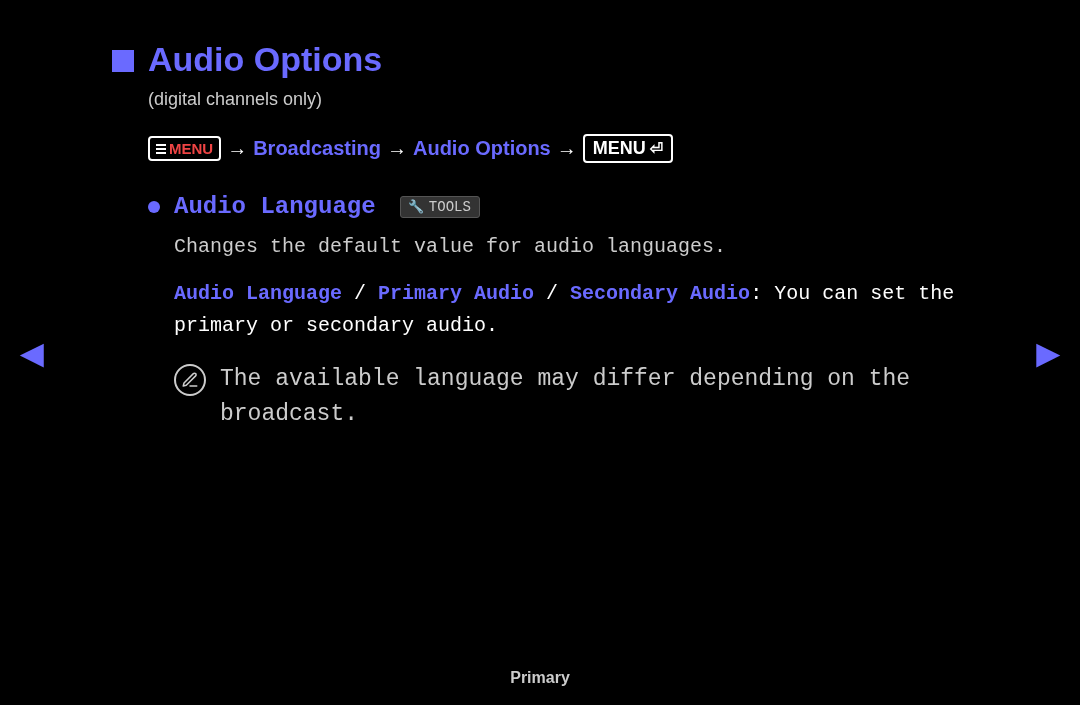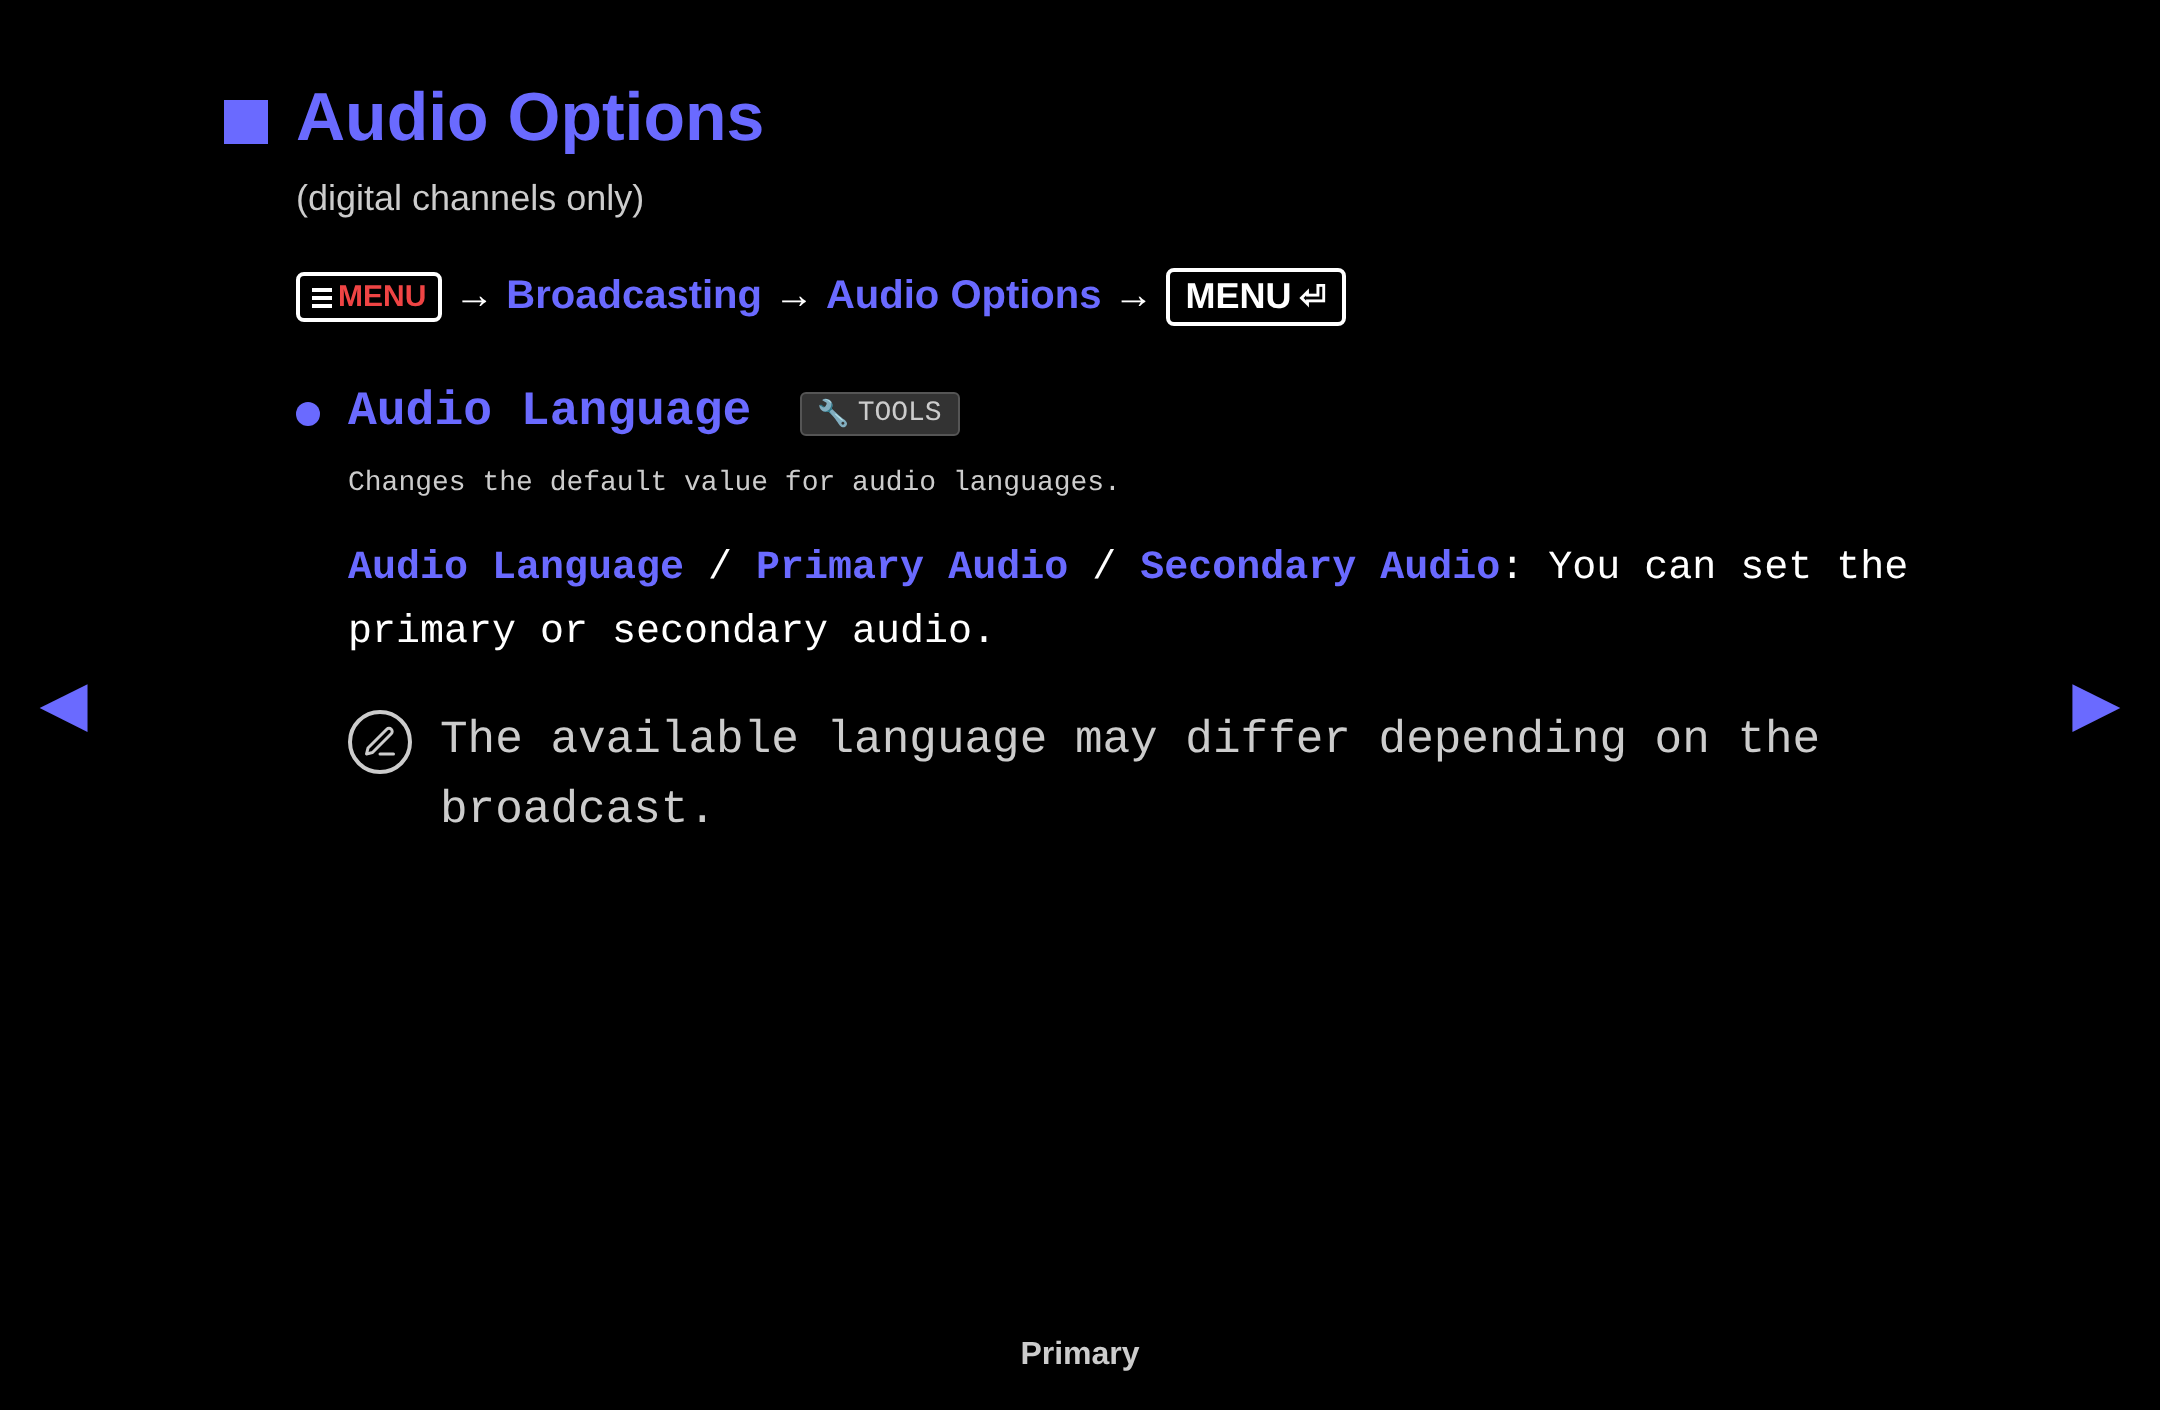--- a/index.html
+++ b/index.html
@@ -147,21 +147,21 @@
       color: #ccc;
       gap: 4px;
     }
 
     .tools-icon {
       font-size: 13px;
     }
 
     .description-text {
       color: #ccc;
-      font-size: 14px;
+      font-size: 20px;
       margin-left: 26px;
       margin-bottom: 16px;
       line-height: 1.5;
     }
 
     .audio-links-row {
       margin-left: 26px;
       font-size: 20px;
       line-height: 1.6;
       margin-bottom: 20px;

